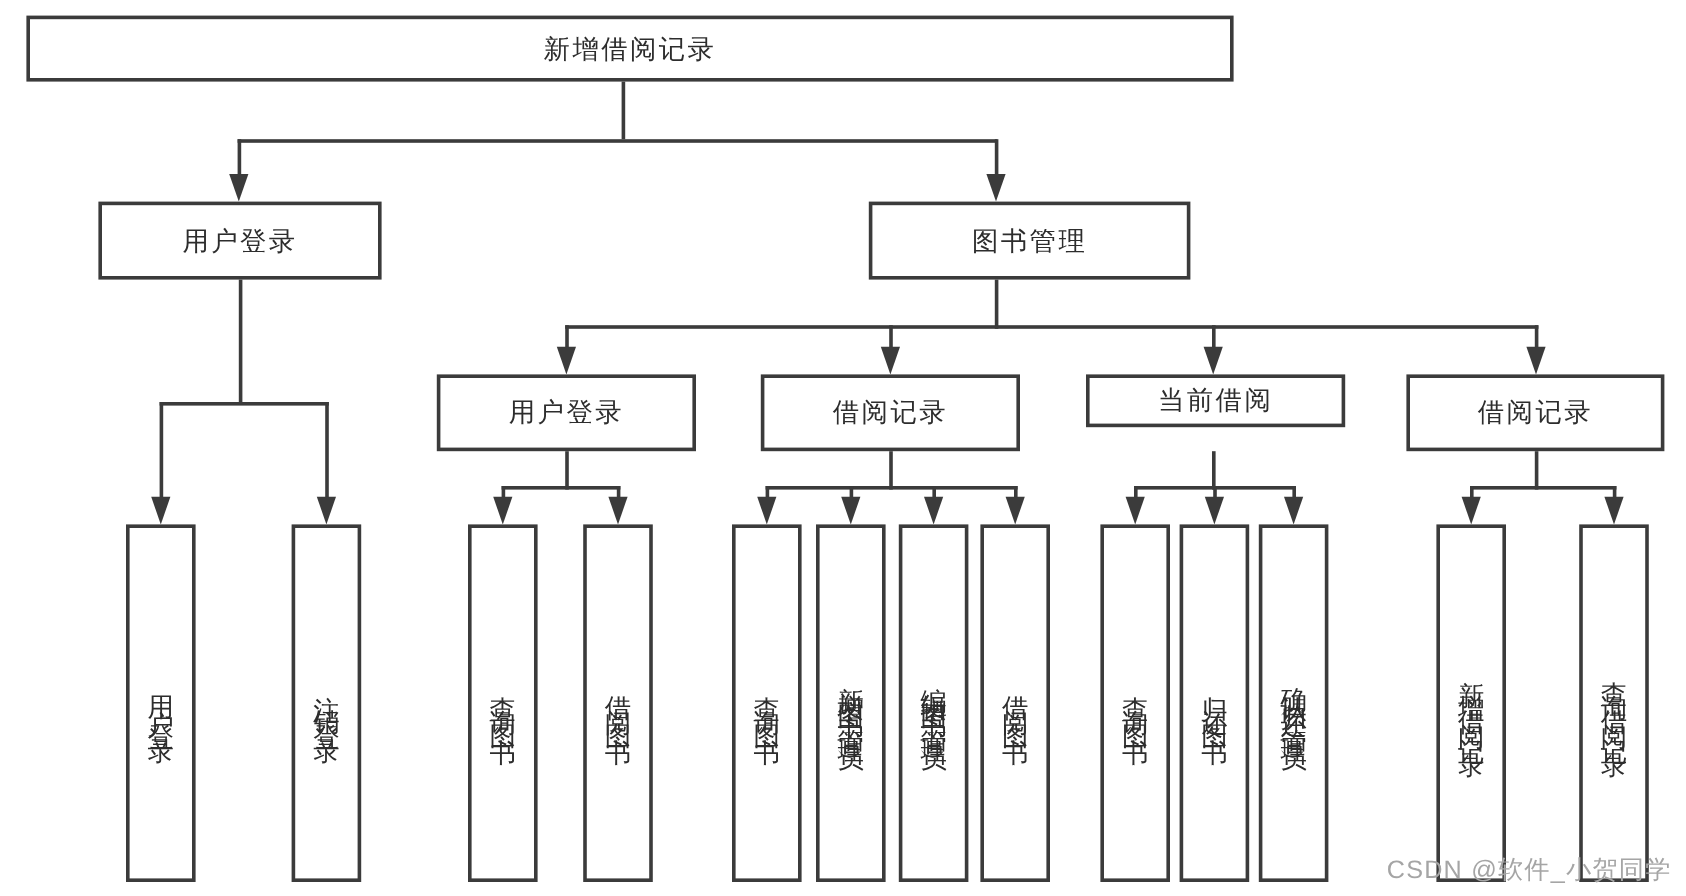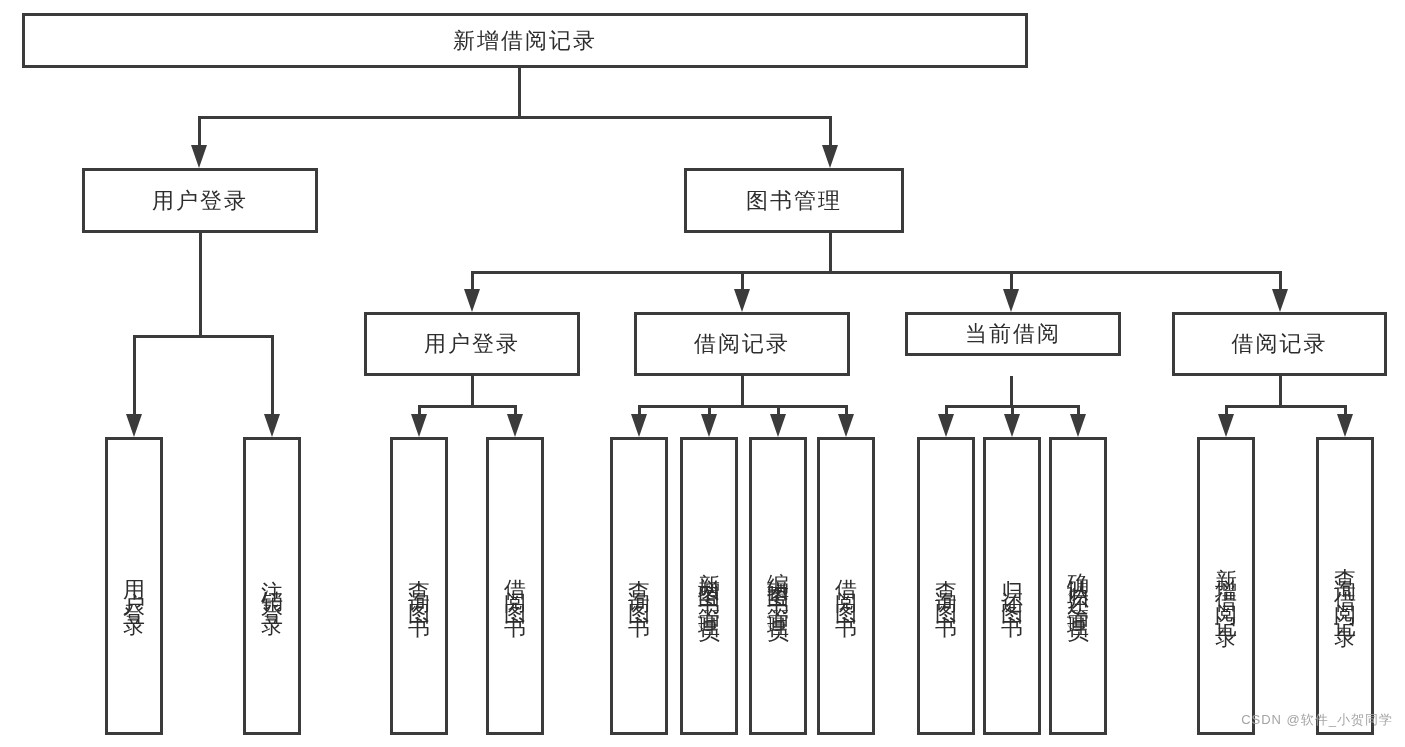--- a/index.html
+++ b/index.html
@@ -39,41 +39,41 @@
     position: absolute;
     width: 0; height: 0;
     border-left: 8px solid transparent;
     border-right: 8px solid transparent;
     border-top: 23px solid #3b3b3b;
   }
   .watermark {
     position: absolute;
     top: 711px;
     right: 12px;
-    font-size: 13px;
+    font-size: 21px;
     letter-spacing: 1px;
     color: #a5a5a5;
   }
 </style>
 </head>
 <body>
 
 <div class="stage">
 
   <div class="box hbox" style="left:22px;top:13px;width:1006px;height:55px">新增借阅记录</div>
 
   <div class="vl" style="left:518px;top:68px;height:48px"></div>
   <div class="hl" style="left:198px;top:116px;width:633px"></div>
   <div class="vl" style="left:198px;top:116px;height:34px"></div>
   <div class="vl" style="left:829px;top:116px;height:34px"></div>
   <div class="ar" style="left:191px;top:145px"></div>
   <div class="ar" style="left:822px;top:145px"></div>
 
   <div class="box hbox" style="left:82px;top:168px;width:236px;height:65px">用户登录</div>
-  <div class="box hbox" style="left:684px;top:168px;width:220px;height:65px">图书管理</div>
+  <div class="box hbox" style="left:724px;top:168px;width:268px;height:65px">图书管理</div>
 
   <div class="vl" style="left:199px;top:233px;height:102px"></div>
   <div class="hl" style="left:133px;top:335px;width:141px"></div>
   <div class="vl" style="left:133px;top:335px;height:82px"></div>
   <div class="vl" style="left:271px;top:335px;height:82px"></div>
   <div class="ar" style="left:126px;top:414px"></div>
   <div class="ar" style="left:264px;top:414px"></div>
 
   <div class="vl" style="left:829px;top:233px;height:41px"></div>
   <div class="hl" style="left:471px;top:271px;width:811px"></div>

